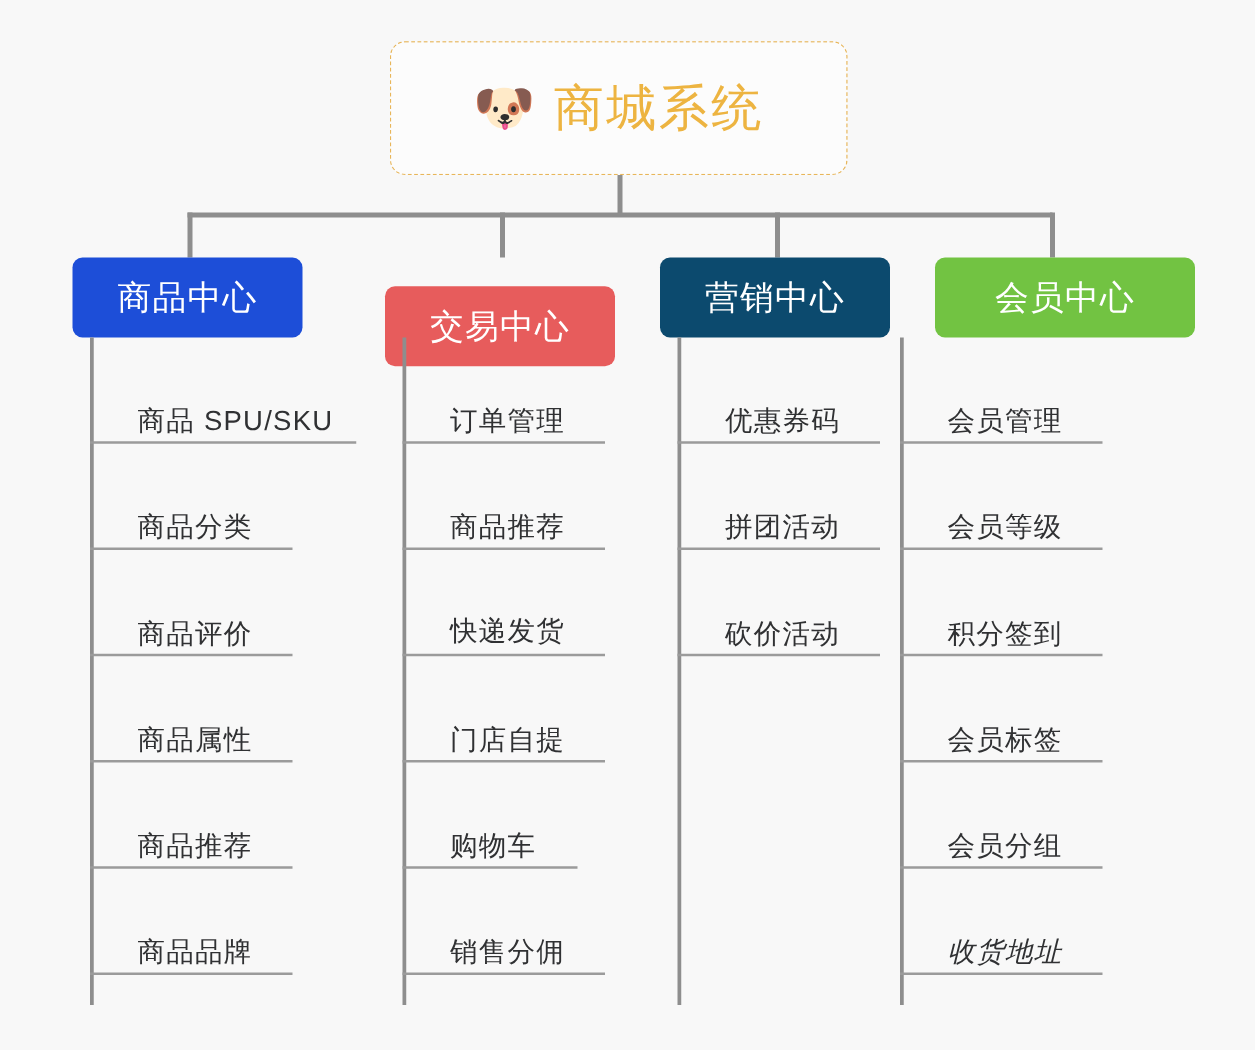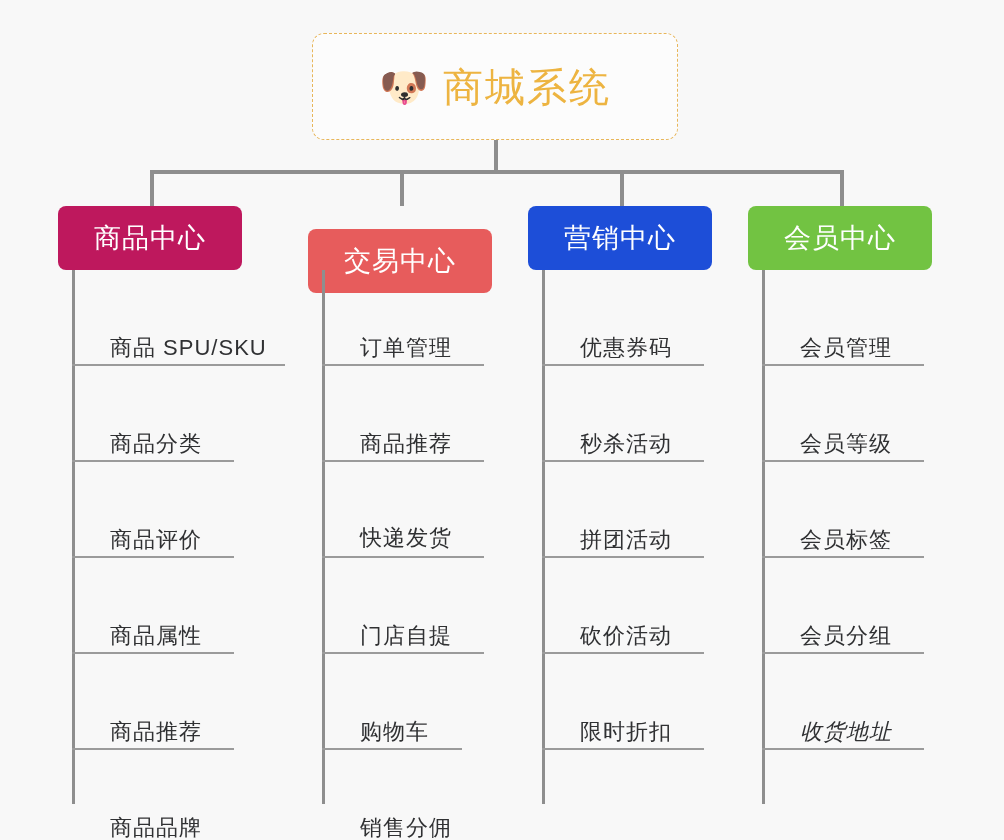--- a/index.html
+++ b/index.html
@@ -96,21 +96,21 @@
   }
   .branch-spine {
     position: absolute;
     left: 0;
     top: 0;
     width: 3px;
     background: #8e8e8e;
   }
   .leaf {
     position: relative;
-    height: 96px;
+    height: 85px;
     display: flex;
     align-items: flex-end;
   }
   .leaf-inner {
     position: relative;
     margin-left: 28px;
     padding: 0 10px 6px 10px;
     box-sizing: border-box;
   }
   .leaf-label {
@@ -137,21 +137,21 @@
   <div class="root-node">
     <span class="root-emoji">🐶</span>
     <span class="root-label">商城系统</span>
   </div>
 
   <div class="conn conn-v-root"></div>
   <div class="conn conn-h-bus"></div>
 
   <div id="branches-host">
       <div class="conn conn-v-drop" style="left: 150px;"></div>
-      <div class="cat-box" style="left: 58px; width: 184px; background: #be185d;">
+      <div class="cat-box" style="left: 58px; width: 184px; background: #1d4ed8;">
         <span>商品中心</span>
       </div>
       <div class="branch" style="left: 72px;">
         <div class="branch-spine" style="height: 534px;"></div>
         <div class="leaf">
           <div class="leaf-inner" style="width: 185px;">
             <div class="leaf-label">商品 SPU/SKU</div>
             <div class="leaf-underline"></div>
           </div>
         </div>
@@ -223,71 +223,65 @@
           </div>
         </div>
         <div class="leaf">
           <div class="leaf-inner" style="width: 134px;">
             <div class="leaf-label">销售分佣</div>
             <div class="leaf-underline"></div>
           </div>
         </div>
       </div>
       <div class="conn conn-v-drop" style="left: 620px;"></div>
-      <div class="cat-box" style="left: 528px; width: 184px; background: #1d4ed8;">
+      <div class="cat-box" style="left: 528px; width: 184px; background: #0c4a6e;">
         <span>营销中心</span>
       </div>
       <div class="branch" style="left: 542px;">
         <div class="branch-spine" style="height: 534px;"></div>
         <div class="leaf">
           <div class="leaf-inner" style="width: 134px;">
             <div class="leaf-label">优惠券码</div>
             <div class="leaf-underline"></div>
           </div>
         </div>
         <div class="leaf">
           <div class="leaf-inner" style="width: 134px;">
-            <div class="leaf-label">秒杀活动</div>
-            <div class="leaf-underline"></div>
-          </div>
-        </div>
-        <div class="leaf">
-          <div class="leaf-inner" style="width: 134px;">
             <div class="leaf-label">拼团活动</div>
             <div class="leaf-underline"></div>
           </div>
         </div>
         <div class="leaf">
           <div class="leaf-inner" style="width: 134px;">
             <div class="leaf-label">砍价活动</div>
             <div class="leaf-underline"></div>
           </div>
         </div>
-        <div class="leaf">
-          <div class="leaf-inner" style="width: 134px;">
-            <div class="leaf-label">限时折扣</div>
-            <div class="leaf-underline"></div>
-          </div>
-        </div>
       </div>
       <div class="conn conn-v-drop" style="left: 840px;"></div>
-      <div class="cat-box" style="left: 748px; width: 184px; background: rgb(114, 195, 66);">
+      <div class="cat-box" style="left: 748px; width: 208px; background: rgb(114, 195, 66);">
         <span>会员中心</span>
       </div>
-      <div class="branch" style="left: 762px;">
+      <div class="branch" style="left: 720px;">
         <div class="branch-spine" style="height: 534px;"></div>
         <div class="leaf">
           <div class="leaf-inner" style="width: 134px;">
             <div class="leaf-label">会员管理</div>
             <div class="leaf-underline"></div>
           </div>
         </div>
         <div class="leaf">
           <div class="leaf-inner" style="width: 134px;">
             <div class="leaf-label">会员等级</div>
+            <div class="leaf-underline"></div>
+          </div>
+        </div>
+        <div class="leaf">
+          <div class="leaf-inner" style="width: 134px;">
+            <div class="leaf-label">积分签到</div>
             <div class="leaf-underline"></div>
           </div>
         </div>
         <div class="leaf">
           <div class="leaf-inner" style="width: 134px;">
             <div class="leaf-label">会员标签</div>
             <div class="leaf-underline"></div>
           </div>
         </div>
         <div class="leaf">

